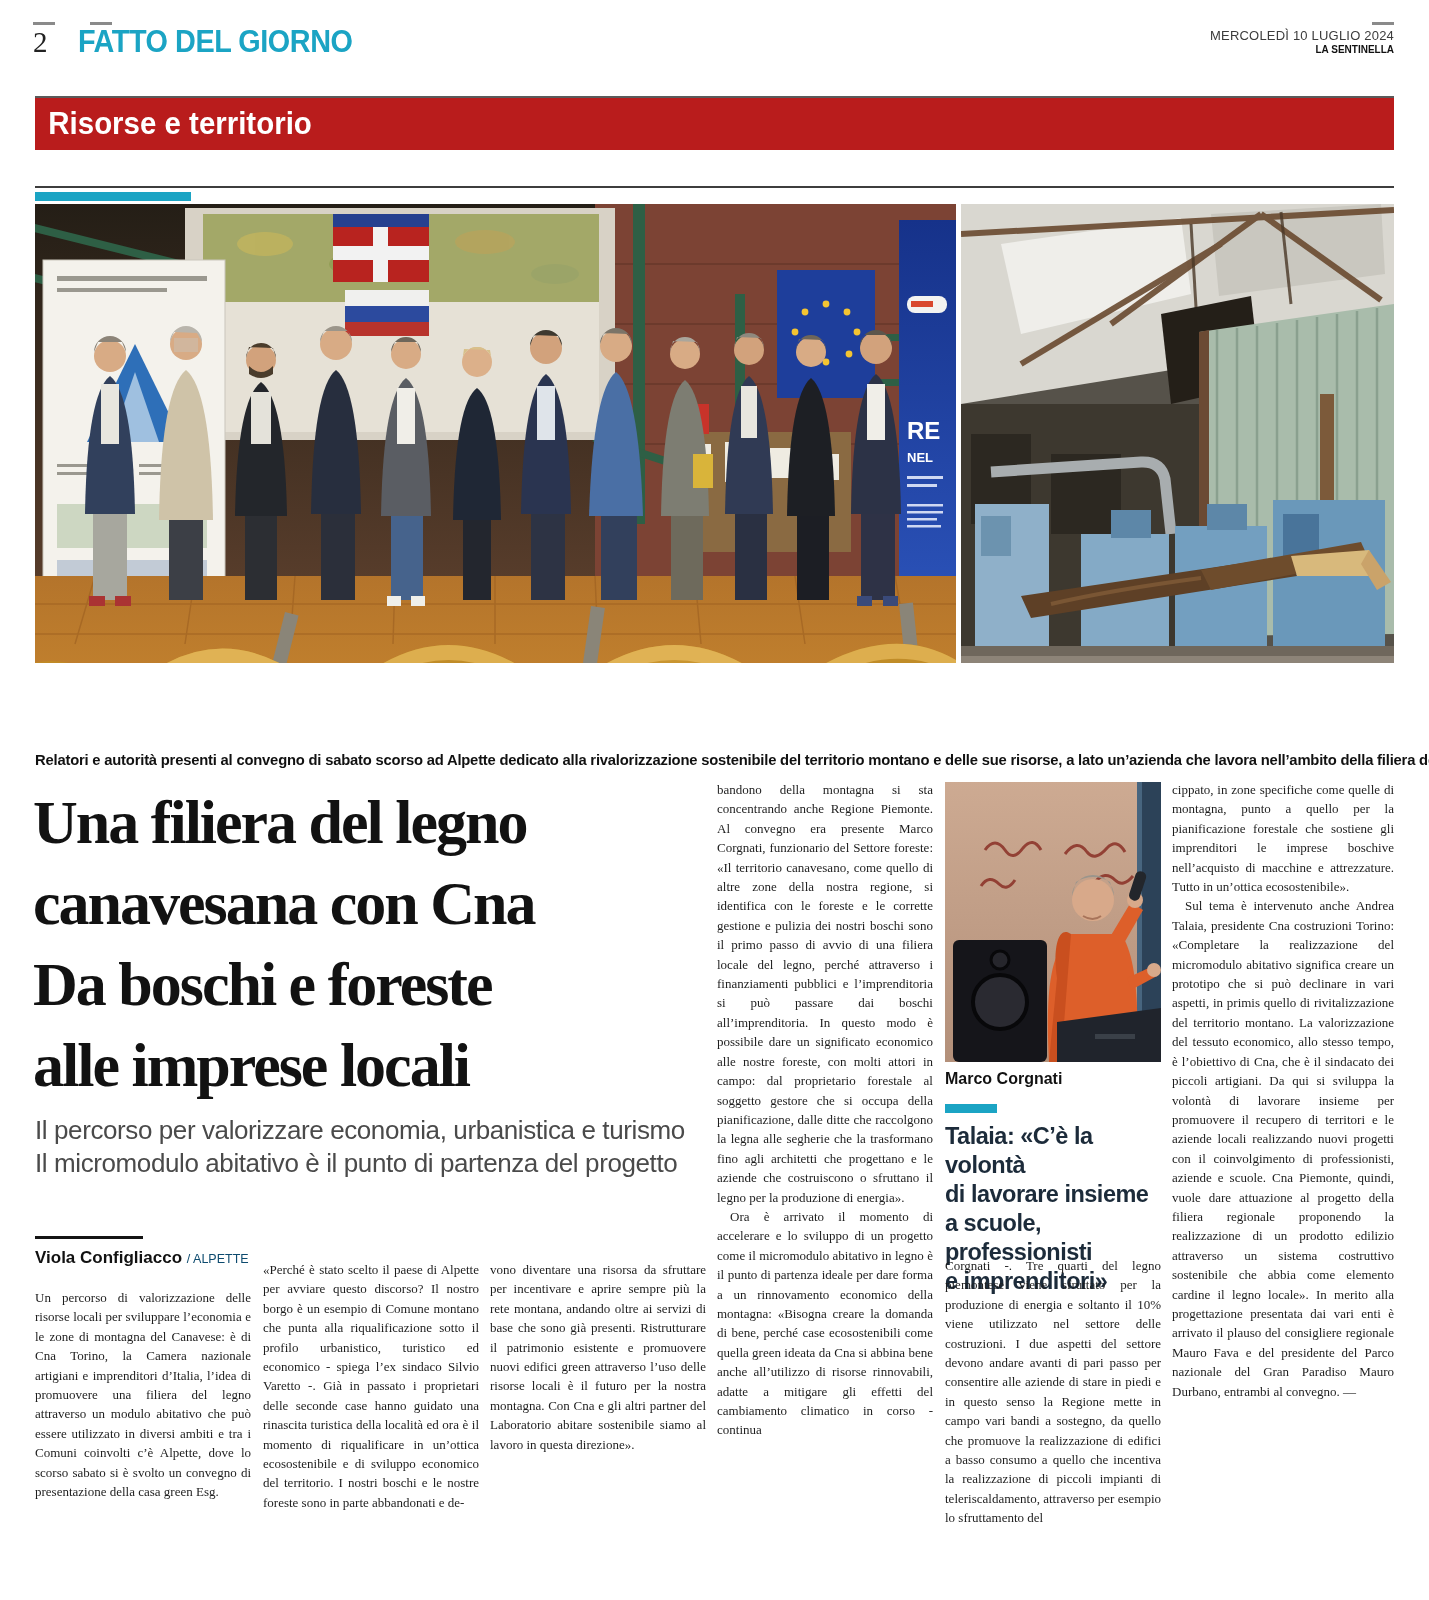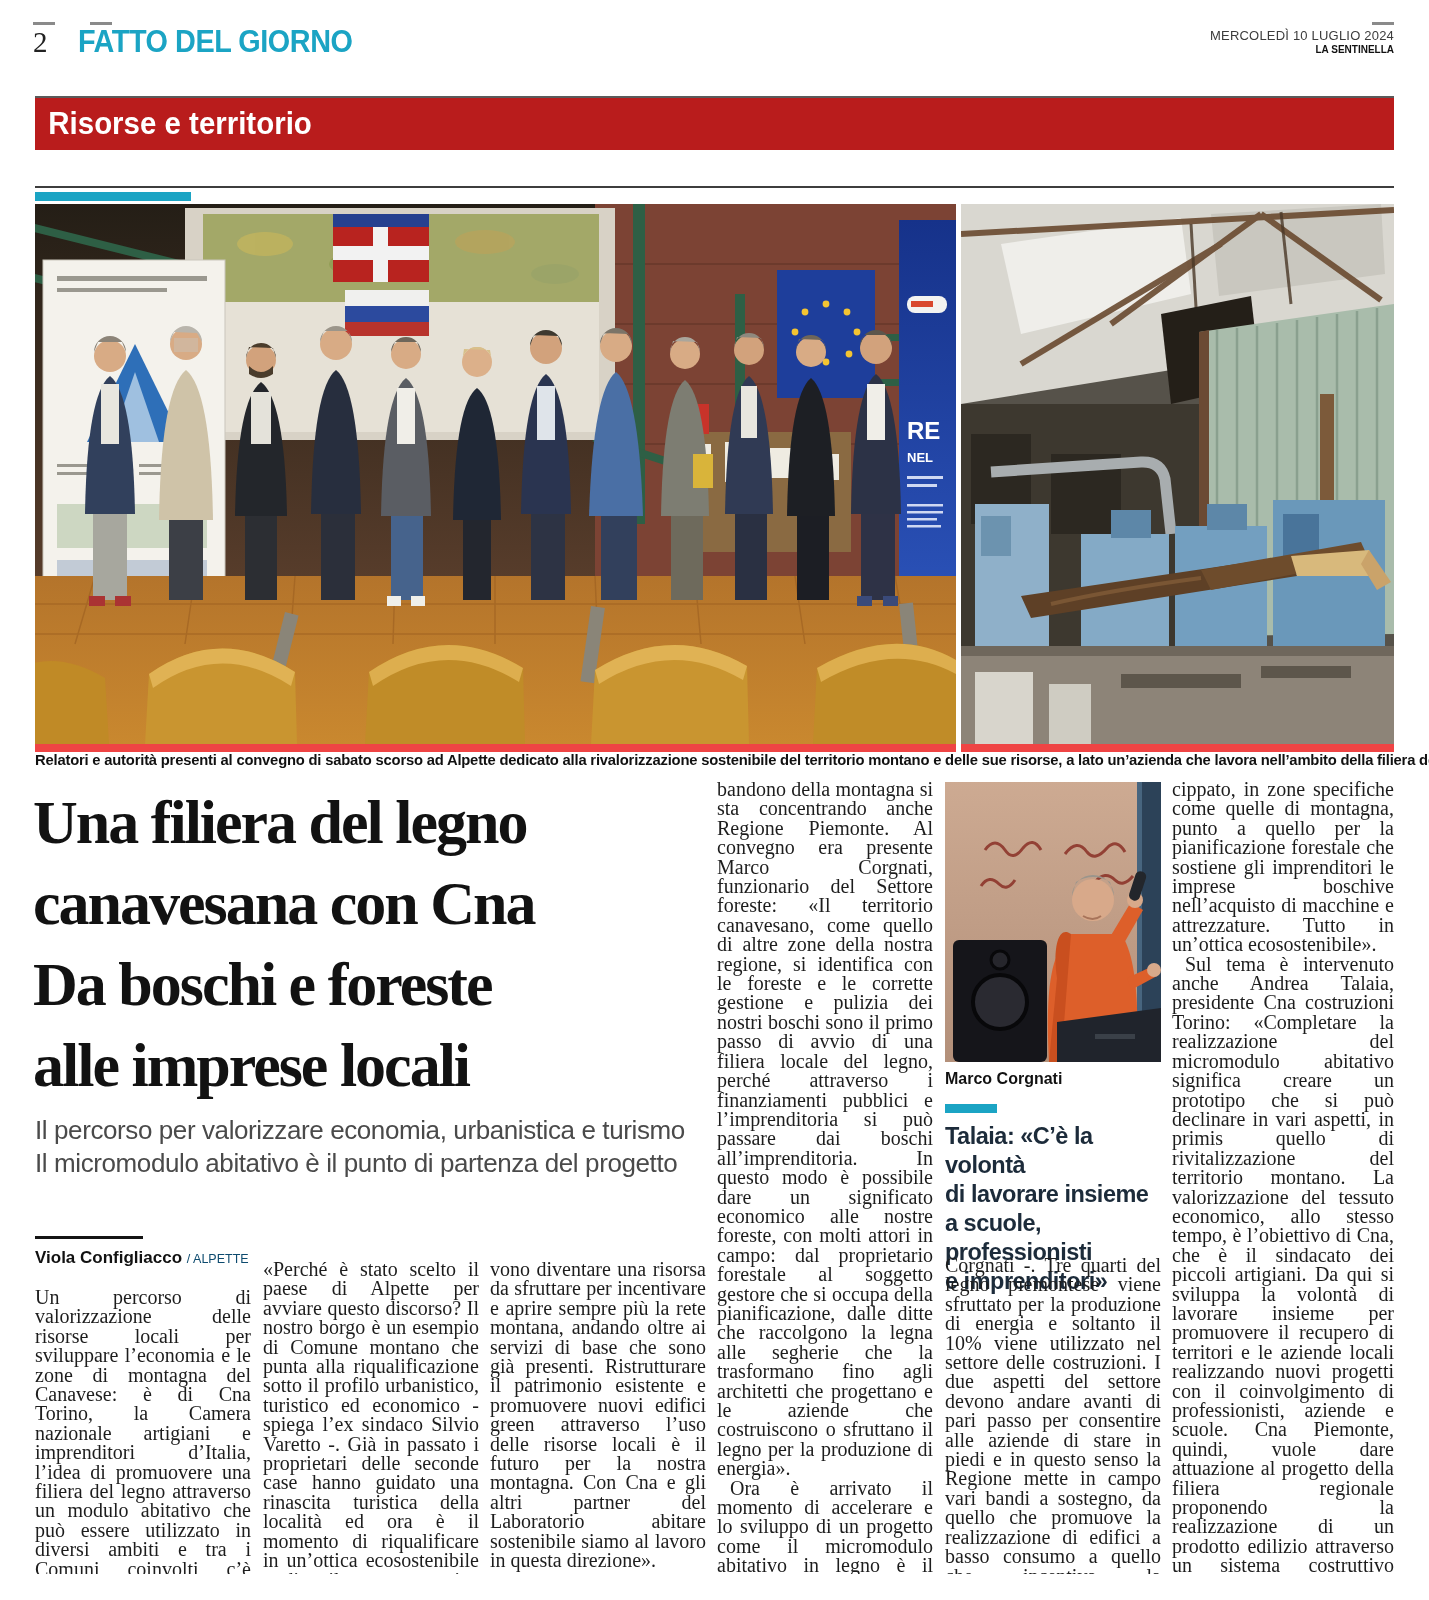--- a/index.html
+++ b/index.html
@@ -28,21 +28,21 @@
   }
   .kicker span{
     display:inline-block;color:#fff;font-size:31px;font-weight:bold;
     padding:8px 0 0 14px;transform:scaleX(0.95);transform-origin:left top;white-space:nowrap;
   }
 
   .top-rule{left:35px;right:35px;top:186px;height:2px;background:#3d3d3d;}
   .teal-bar{left:35px;top:192px;width:156px;height:9px;background:#1ba4c4;}
   .teal-bar-sm{left:945px;top:1104px;width:52px;height:9px;background:#1ba4c4;}
 
-  .photo-frame{top:204px;height:548px;overflow:hidden;background:#ef4444;}
+  .photo-frame{top:204px;height:459px;overflow:hidden;background:#ef4444;}
   .photo-left{left:35px;width:921px;}
   .photo-right{left:961px;width:433px;}
   .photo-frame svg{display:block;}
 
   .main-caption{
     left:35px;top:751px;width:1359px;font-size:15px;font-weight:bold;color:#111;
     letter-spacing:-0.2px;transform:scaleX(0.985);transform-origin:left top;white-space:nowrap;
   }
 
   .headline{
@@ -54,21 +54,21 @@
     left:35px;top:1114px;width:700px;font-size:26px;line-height:33px;color:#4a4a4a;
     letter-spacing:-0.4px;white-space:pre-line;
   }
 
   .byline-rule{left:35px;top:1236px;width:108px;height:3px;background:#141414;}
   .byline{left:35px;top:1248px;width:220px;font-size:17px;font-weight:bold;color:#111;}
   .byline .place{font-size:12.5px;font-weight:normal;color:#0c4a6e;margin-top:28px;}
 
   .bodycol{
     position:absolute;width:216px;font-family:"Liberation Serif",serif;
-    font-size:20px;line-height:19.4px;text-align:justify;color:#1d1d1d;
+    font-size:13px;line-height:19.4px;text-align:justify;color:#1d1d1d;
     overflow:hidden;hyphens:auto;-webkit-hyphens:auto;
   }
   .bodycol p{margin:0;}
   .bodycol p + p{text-indent:13px;}
   .col1{left:35px;top:1288px;height:286px;}
   .col2{left:263px;top:1260px;height:314px;}
   .col3{left:490px;top:1260px;height:314px;}
   .col4{left:717px;top:780px;height:794px;}
   .col5t{left:945px;top:1256px;height:318px;}
   .col6{left:1172px;top:780px;width:222px;height:794px;}

